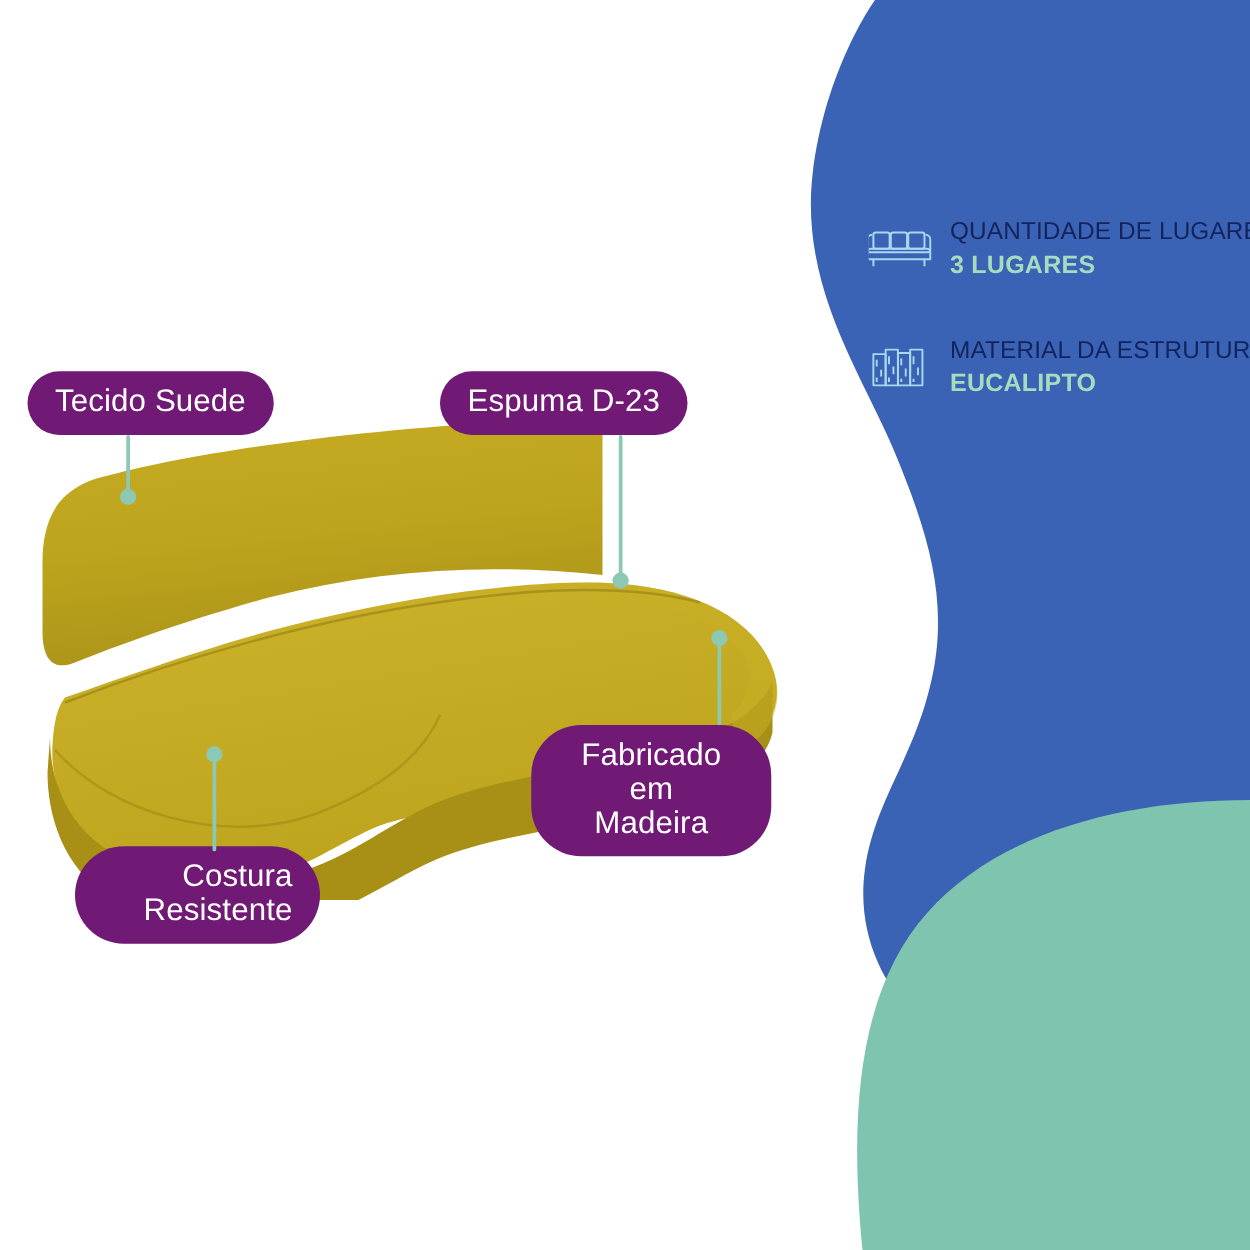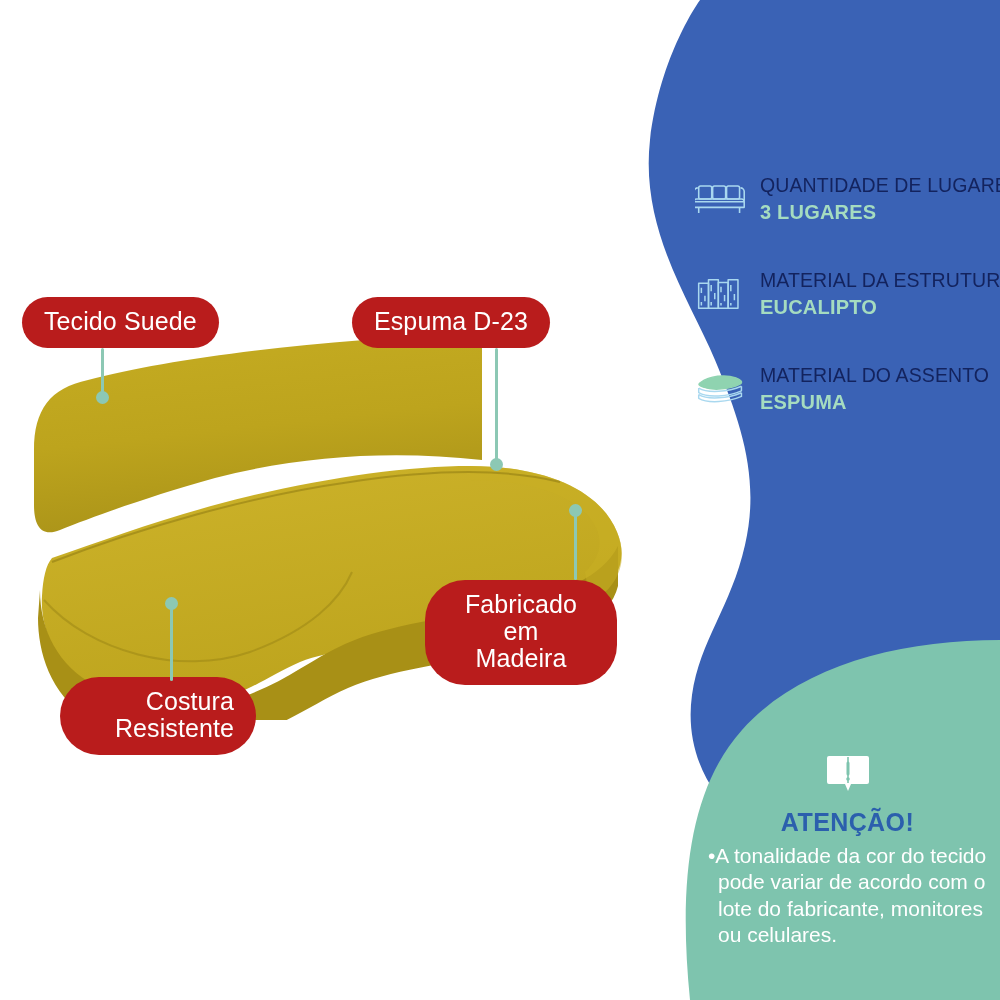--- a/index.html
+++ b/index.html
@@ -32,21 +32,21 @@
     position: absolute;
     left: 0px;
     top: 300px;
     width: 700px;
     height: 420px;
   }
 
   
   .callout {
     position: absolute;
-    background: #b91c1c;
+    background: #701a75;
     color: #ffffff;
     border-radius: 40px;
     font-size: 25px;
     line-height: 1.08;
     padding: 11px 22px 13px 22px;
     text-align: center;
     white-space: pre-line;
     letter-spacing: .1px;
     box-sizing: border-box;
   }
@@ -274,45 +274,16 @@
           <path d="M28 14 v6 M32 23 v7 M28 32 v3"></path>
           <path d="M39 12 v7 M43 22 v7 M39 32 v3"></path>
         </svg>
       </div>
       <div class="spec-text">
         <div class="spec-label">MATERIAL DA ESTRUTURA</div>
         <div class="spec-value">EUCALIPTO</div>
       </div>
     </div>
 
-    <div class="spec-row">
-      <div class="spec-icon">
-        <svg viewBox="0 0 56 40" width="52" height="38" fill="none" stroke="#a9d8ef" stroke-width="1.6" stroke-linejoin="round">
-          <path d="M6 13 C16 6 32 4 44 8 C50 10 52 13 48 15
-                   C38 20 20 22 9 18 C4 16 3 15 6 13 Z" fill="#8fd3b0" stroke="#8fd3b0"></path>
-          <path d="M4 19 C14 25 36 23 50 17"></path>
-          <path d="M4 19 L4 24 C14 30 36 28 50 22 L50 17"></path>
-          <path d="M4 26 C14 32 36 30 50 24"></path>
-          <path d="M4 26 L4 30 C14 36 36 34 50 28 L50 24"></path>
-        </svg>
-      </div>
-      <div class="spec-text">
-        <div class="spec-label">MATERIAL DO ASSENTO</div>
-        <div class="spec-value">ESPUMA</div>
-      </div>
-    </div>
   </div>
 
-  <div class="attention">
-    <div class="attention-icon">
-      <svg viewBox="0 0 46 48" width="46" height="48">
-        <path d="M4 4 h38 a2 2 0 0 1 2 2 v24 a2 2 0 0 1 -2 2 h-16 l-3 7 -3 -7 h-16
-                 a2 2 0 0 1 -2 -2 v-24 a2 2 0 0 1 2 -2 z" fill="#ffffff"></path>
-        <path d="M23 5 v26" stroke="#7ec4ae" stroke-width="1.6"></path>
-        <path d="M23 11 v11" stroke="#7ec4ae" stroke-width="3" stroke-linecap="round"></path>
-        <circle cx="23" cy="27" r="1.8" fill="#7ec4ae"></circle>
-      </svg>
-    </div>
-    <div class="attention-title">ATENÇÃO!</div>
-    <div class="attention-body">•A tonalidade da cor do tecido pode variar de acordo com o lote do fabricante, monitores ou celulares.</div>
-  </div>
 
 </div>
 
 </body></html>

